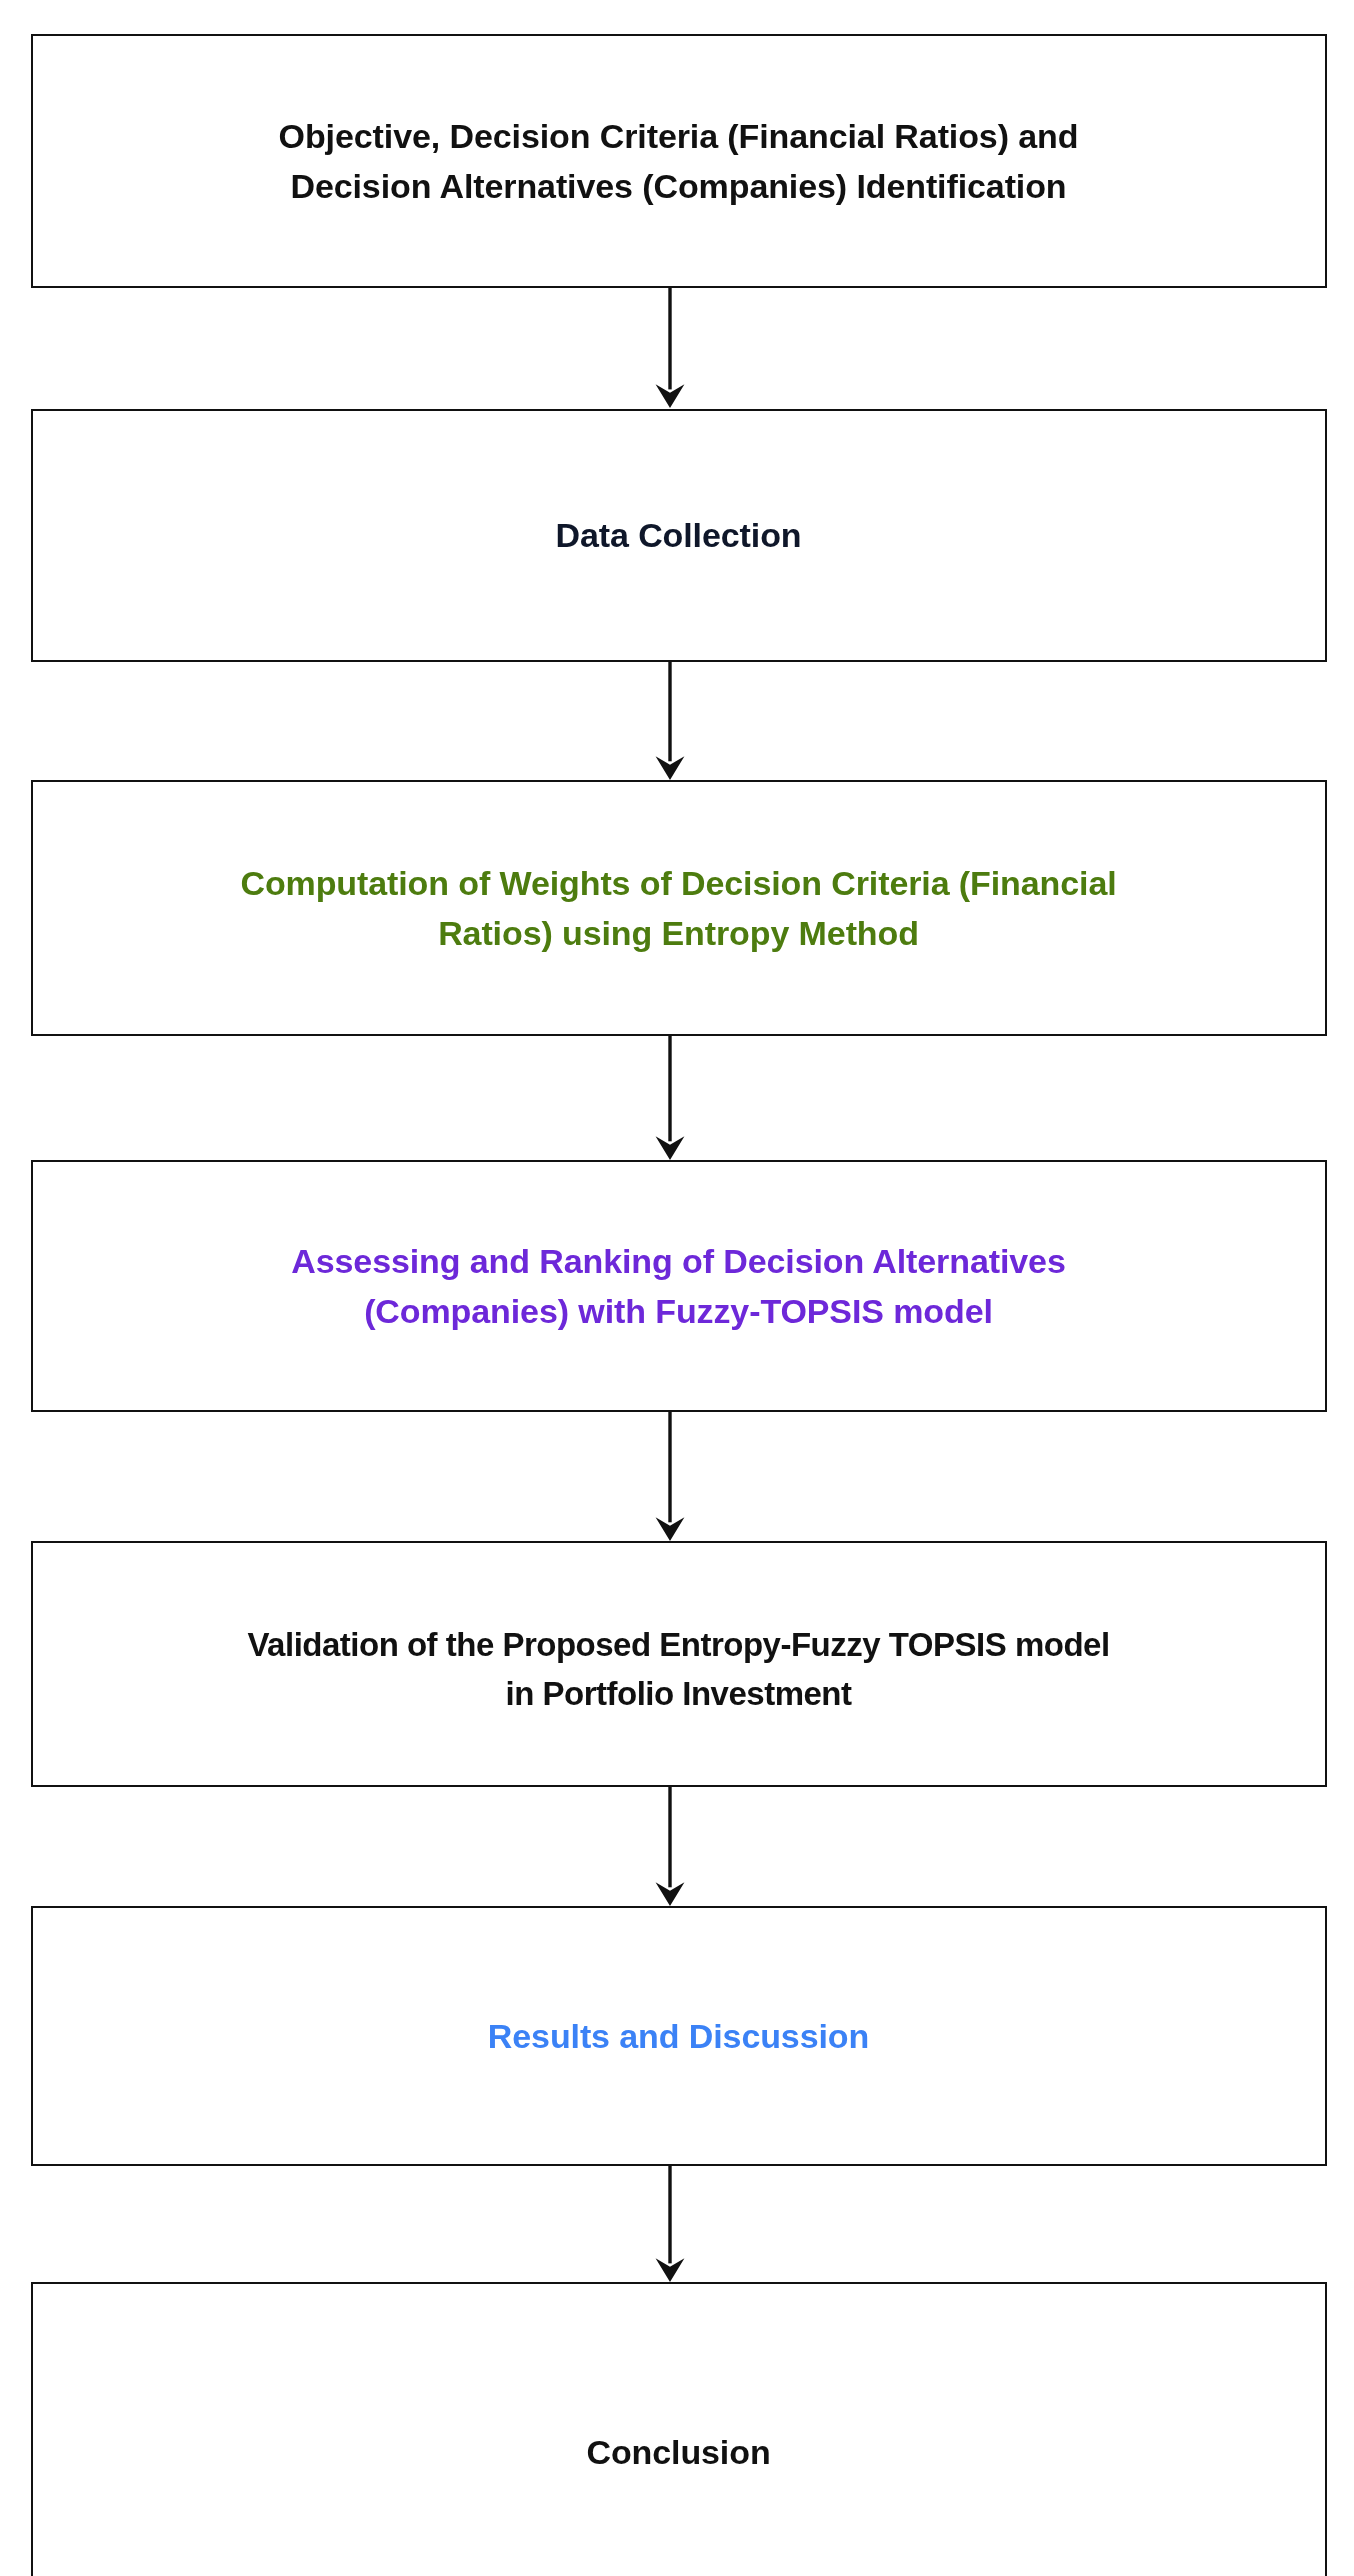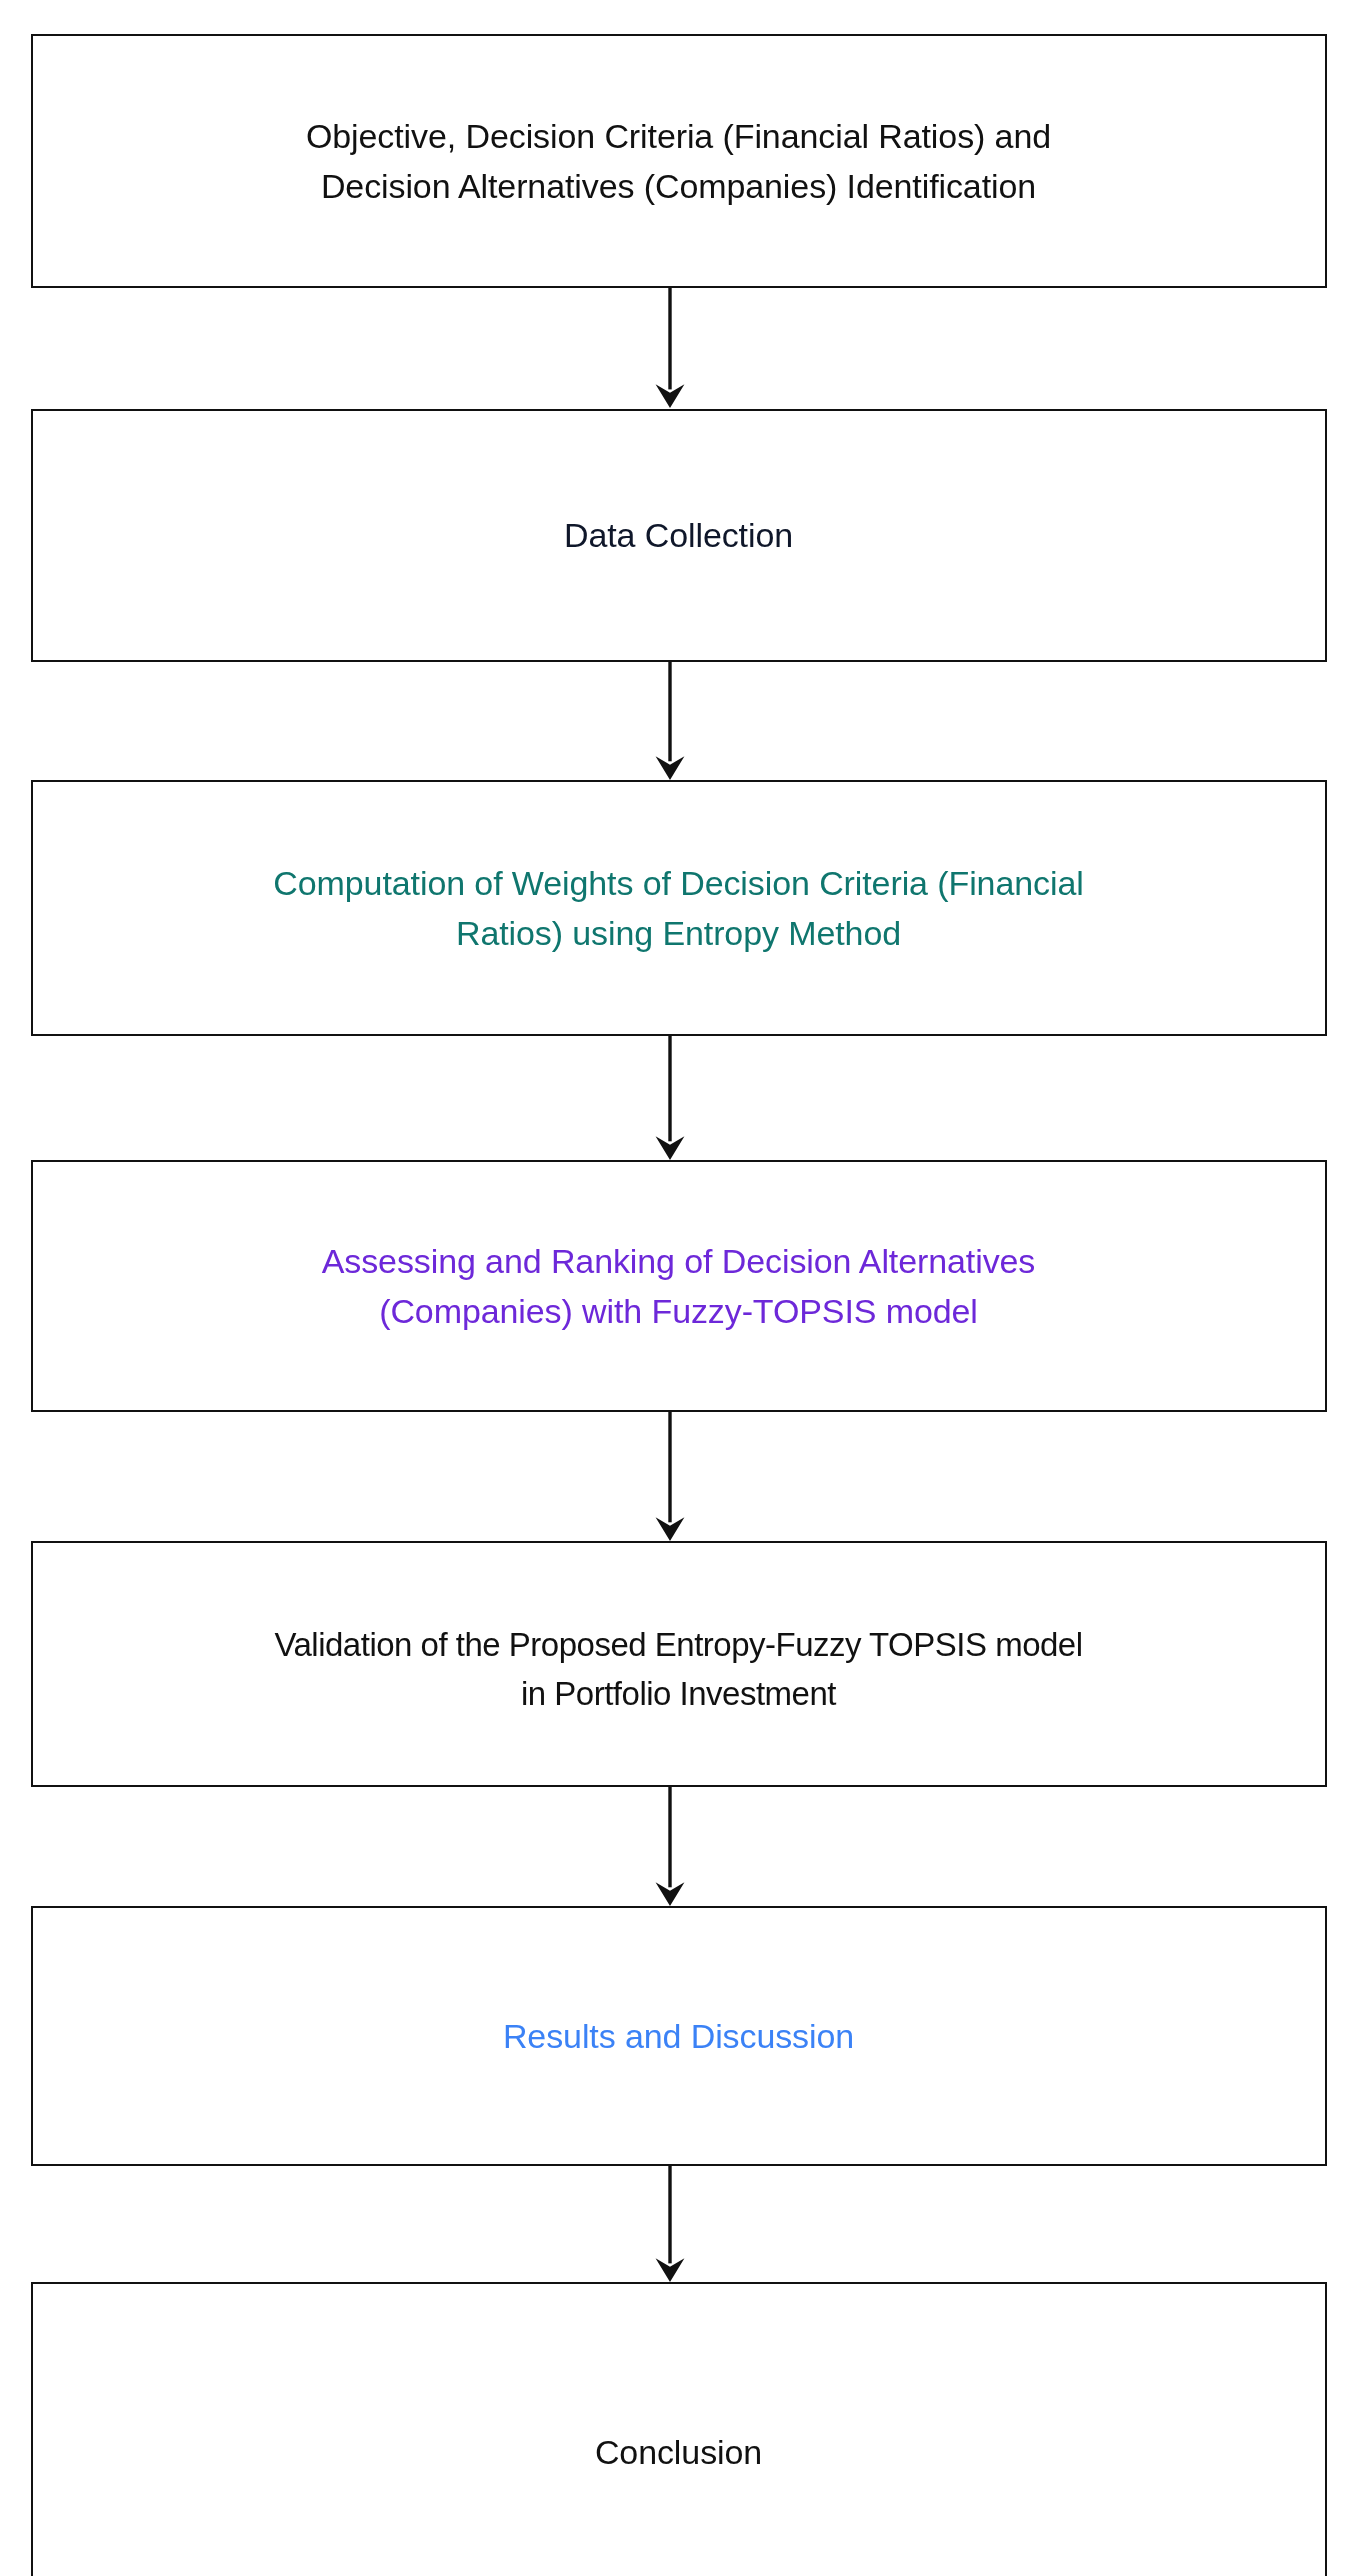--- a/index.html
+++ b/index.html
@@ -29,21 +29,21 @@
     text-align: center;
   }
   .flow-node .node-label {
     display: block;
     width: 100%;
     padding: 0 3.4px;
     box-sizing: border-box;
     color: #111111;
     font-family: "Liberation Sans", sans-serif;
     font-size: 34px;
-    font-weight: 400;
+    font-weight: 700;
     line-height: 1.48;
     letter-spacing: -0.1px;
     white-space: pre-line;
     text-align: center;
   }
   .flow-node.tight .node-label {
     font-size: 33px;
     letter-spacing: -0.5px;
     padding: 0 0.8px;
   }
@@ -100,21 +100,21 @@
       </svg>
     </div>
     <div class="flow-node" style="left: 30.5px; top: 34px; width: 1296px; height: 254px; border-color: rgb(17, 17, 17); background: rgb(255, 255, 255);">
       <span class="node-label" style="color: rgb(17, 17, 17);">Objective, Decision Criteria (Financial Ratios) and
 Decision Alternatives (Companies) Identification</span>
     </div>
     <div class="flow-node" style="left: 30.5px; top: 409px; width: 1296px; height: 253px; border-color: rgb(17, 17, 17); background: rgb(255, 255, 255);">
       <span class="node-label" style="color: #0f172a;">Data Collection</span>
     </div>
     <div class="flow-node" style="left: 30.5px; top: 780px; width: 1296px; height: 256px; border-color: rgb(17, 17, 17); background: rgb(255, 255, 255);">
-      <span class="node-label" style="color: #0f766e;">Computation of Weights of Decision Criteria (Financial
+      <span class="node-label" style="color: #4d7c0f;">Computation of Weights of Decision Criteria (Financial
 Ratios) using Entropy Method</span>
     </div>
     <div class="flow-node" style="left: 30.5px; top: 1160px; width: 1296px; height: 252px; border-color: rgb(17, 17, 17); background: rgb(255, 255, 255);">
       <span class="node-label" style="color: #6d28d9;">Assessing and Ranking of Decision Alternatives
 (Companies) with Fuzzy-TOPSIS model</span>
     </div>
     <div class="flow-node tight" style="left: 30.5px; top: 1541px; width: 1296px; height: 246px; border-color: rgb(17, 17, 17); background: rgb(255, 255, 255);">
       <span class="node-label" style="color: rgb(17, 17, 17); margin-top: 12px;">Validation of the Proposed Entropy-Fuzzy TOPSIS model
 in Portfolio Investment</span>
     </div>

